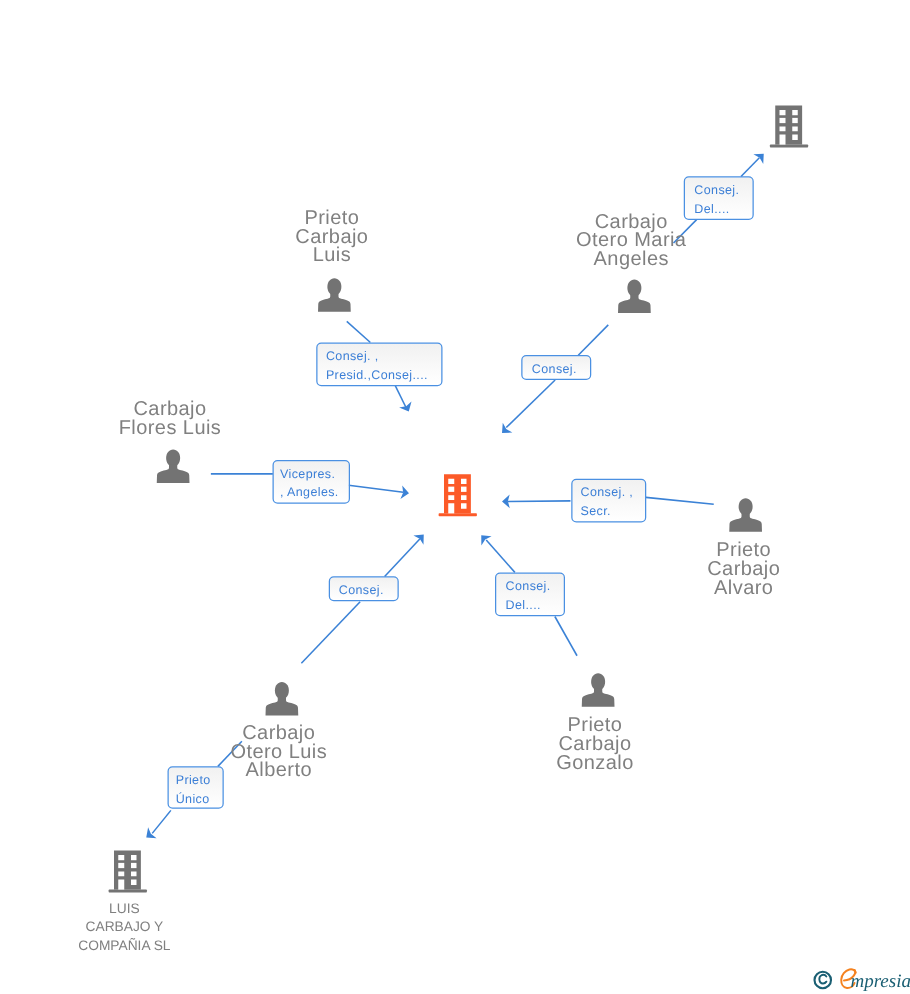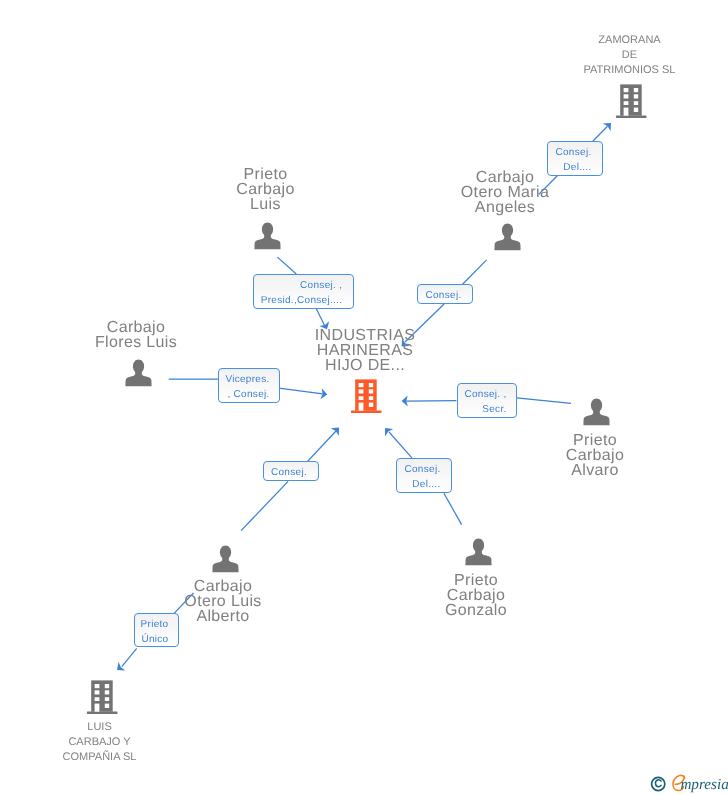--- a/index.html
+++ b/index.html
@@ -5,21 +5,21 @@
 <style>
   html,body{margin:0;padding:0;background:#fff;}
   body{width:728px;height:795px;font-family:"Liberation Sans",sans-serif;position:relative;overflow:hidden;-webkit-font-smoothing:antialiased;text-rendering:geometricPrecision;}
   #stage{position:absolute;left:0;top:0;width:728px;height:795px;}
   svg#edges{position:absolute;left:0;top:0;width:728px;height:795px;}
   .icon{position:absolute;}
   .nlabel{position:absolute;color:#808080;font-size:16px;letter-spacing:.35px;line-height:15px;text-align:center;white-space:pre-line;}
   .nlabel.co{font-size:11px;letter-spacing:0;}
   .lbl{position:absolute;box-sizing:border-box;border:1.25px solid #4a90e2;border-radius:4px;
        background:linear-gradient(180deg,#f1f1f1 0%,#f6f6f6 35%,#fbfbfb 70%,#ffffff 100%);
-       color:#3c7fd6;font-size:10px;letter-spacing:.3px;line-height:15px;text-align:right;
+       color:#3c7fd6;font-size:10px;letter-spacing:.3px;line-height:15px;text-align:left;
        display:flex;flex-direction:column;align-items:center;justify-content:center;white-space:pre-line;padding-top:3px;padding-right:3px;box-sizing:border-box;}
   #logo{position:absolute;left:647px;top:772px;}
 </style>
 </head>
 <body>
 
 <div id="stage">
 
 <svg id="edges" viewBox="0 0 728 795">
   <defs>
@@ -50,23 +50,20 @@
     <use href="#arrowhead-shape" transform="translate(327.0,329.2) rotate(63.8)"></use>
     <use href="#arrowhead-shape" transform="translate(401.6,346.4) rotate(135.8)"></use>
     <use href="#arrowhead-shape" transform="translate(327.2,394.6) rotate(7.4)"></use>
     <use href="#arrowhead-shape" transform="translate(401.6,401.1) rotate(179.3)"></use>
     <use href="#arrowhead-shape" transform="translate(339.0,427.6) rotate(-46.9)"></use>
     <use href="#arrowhead-shape" transform="translate(385.0,428.1) rotate(-132.2)"></use>
     <use href="#arrowhead-shape" transform="translate(117.0,670.0) rotate(141.9)"></use>
   </g>
 </svg>
 
-<div class="nlabel co" style="left:544.5px;top:32.5px;width:170px;">ZAMORANA
-DE
-PATRIMONIOS SL</div>
 <svg class="icon" style="left:615.3px;top:84px;" width="33" height="35" viewBox="0 0 33 35">
   <g fill="#737373">
     <rect x="0.9" y="31.5" width="30.6" height="2.4" rx="0.6"></rect>
     <rect x="5.2" y="0.4" width="21.5" height="31.3"></rect>
   </g>
   <g fill="#fff">
     <rect x="8.6" y="4.0" width="4.8" height="4.2"></rect>
         <rect x="18.8" y="4.0" width="4.4" height="4.2"></rect>
     <rect x="8.6" y="10.3" width="4.8" height="4.2"></rect>
         <rect x="18.8" y="10.3" width="4.4" height="4.2"></rect>
@@ -86,23 +83,20 @@
     <rect x="8.6" y="4.0" width="4.8" height="4.2"></rect>
         <rect x="18.8" y="4.0" width="4.4" height="4.2"></rect>
     <rect x="8.6" y="10.3" width="4.8" height="4.2"></rect>
         <rect x="18.8" y="10.3" width="4.4" height="4.2"></rect>
     <rect x="8.6" y="17.2" width="4.8" height="3.8"></rect>
         <rect x="18.8" y="17.2" width="4.4" height="3.8"></rect>
     <rect x="8.6" y="23.6" width="4.8" height="8.1"></rect>
         <rect x="18.8" y="23.6" width="4.4" height="4.4"></rect>
   </g>
 </svg>
-<div class="nlabel" style="left:295px;top:328px;width:140px;">INDUSTRIAS
-HARINERAS
-HIJO DE...</div>
 
 <svg class="icon" style="left:86.1px;top:679.8px;" width="33" height="35" viewBox="0 0 33 35">
   <g fill="#737373">
     <rect x="0.9" y="31.5" width="30.6" height="2.4" rx="0.6"></rect>
     <rect x="5.2" y="0.4" width="21.5" height="31.3"></rect>
   </g>
   <g fill="#fff">
     <rect x="8.6" y="4.0" width="4.8" height="4.2"></rect>
         <rect x="18.8" y="4.0" width="4.4" height="4.2"></rect>
     <rect x="8.6" y="10.3" width="4.8" height="4.2"></rect>
@@ -175,21 +169,21 @@
 <div class="nlabel" style="left:406px;top:573px;width:140px;">Prieto
 Carbajo
 Gonzalo</div>
 
 <div class="lbl" style="left:547px;top:141px;width:56px;height:35px;">Consej.
 Del....</div>
 <div class="lbl" style="left:252.5px;top:274px;width:101px;height:35px;">Consej. ,
 Presid.,Consej....</div>
 <div class="lbl" style="left:417px;top:284px;width:56px;height:20px;">Consej.</div>
 <div class="lbl" style="left:218px;top:368px;width:62px;height:35px;">Vicepres.
-, Consej.</div>
+, Angeles.</div>
 <div class="lbl" style="left:457px;top:383px;width:60px;height:35px;">Consej. ,
 Secr.</div>
 <div class="lbl" style="left:262.5px;top:461px;width:56px;height:20px;">Consej.</div>
 <div class="lbl" style="left:396px;top:458px;width:56px;height:35px;">Consej.
 Del....</div>
 <div class="lbl" style="left:133.5px;top:613px;width:45px;height:34px;">Prieto
 Único</div>
 
 <div id="logo">
   <svg width="82" height="23" viewBox="0 0 82 23">

